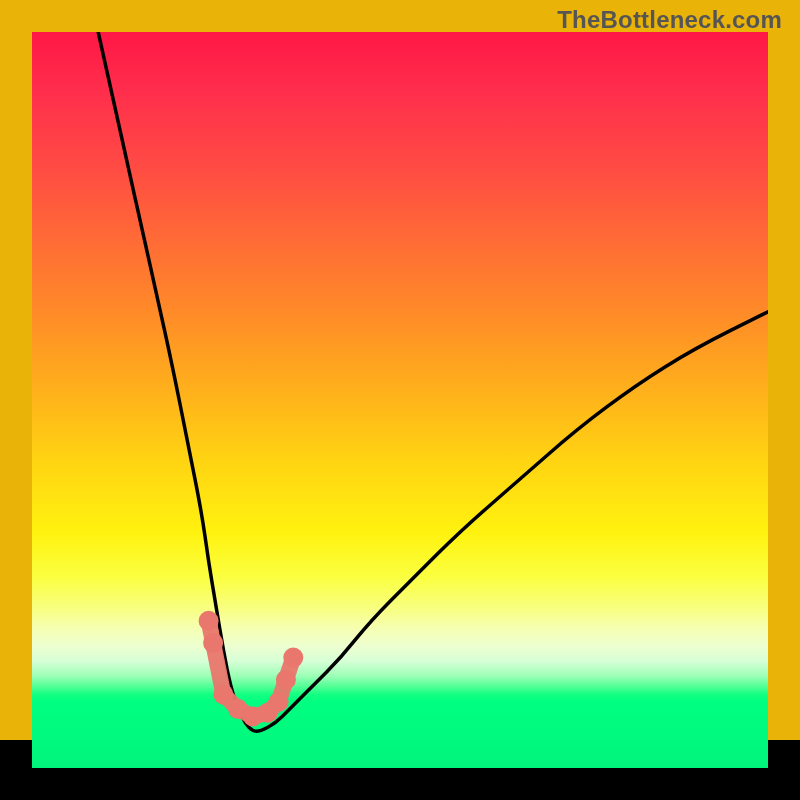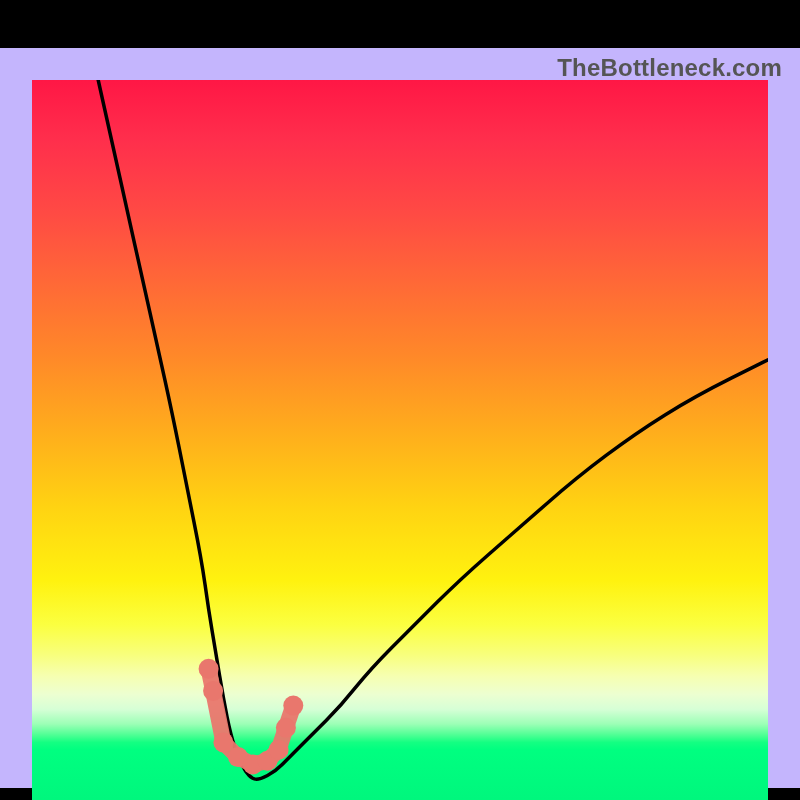--- a/index.html
+++ b/index.html
@@ -8,22 +8,21 @@
     width: 800px;
     height: 800px;
     overflow: hidden;
     background: #000;
     font-family: Arial, Helvetica, sans-serif;
   }
   .frame {
     position: relative;
     width: 800px;
     height: 740px;
-    background: #c4b5fd;
-    margin-top: 48px;
+    background: #eab308;
   }
   .watermark {
     position: absolute;
     top: 6px;
     right: 18px;
     font-size: 24px;
     font-weight: 600;
     color: #555;
     letter-spacing: 0.2px;
     z-index: 10;

